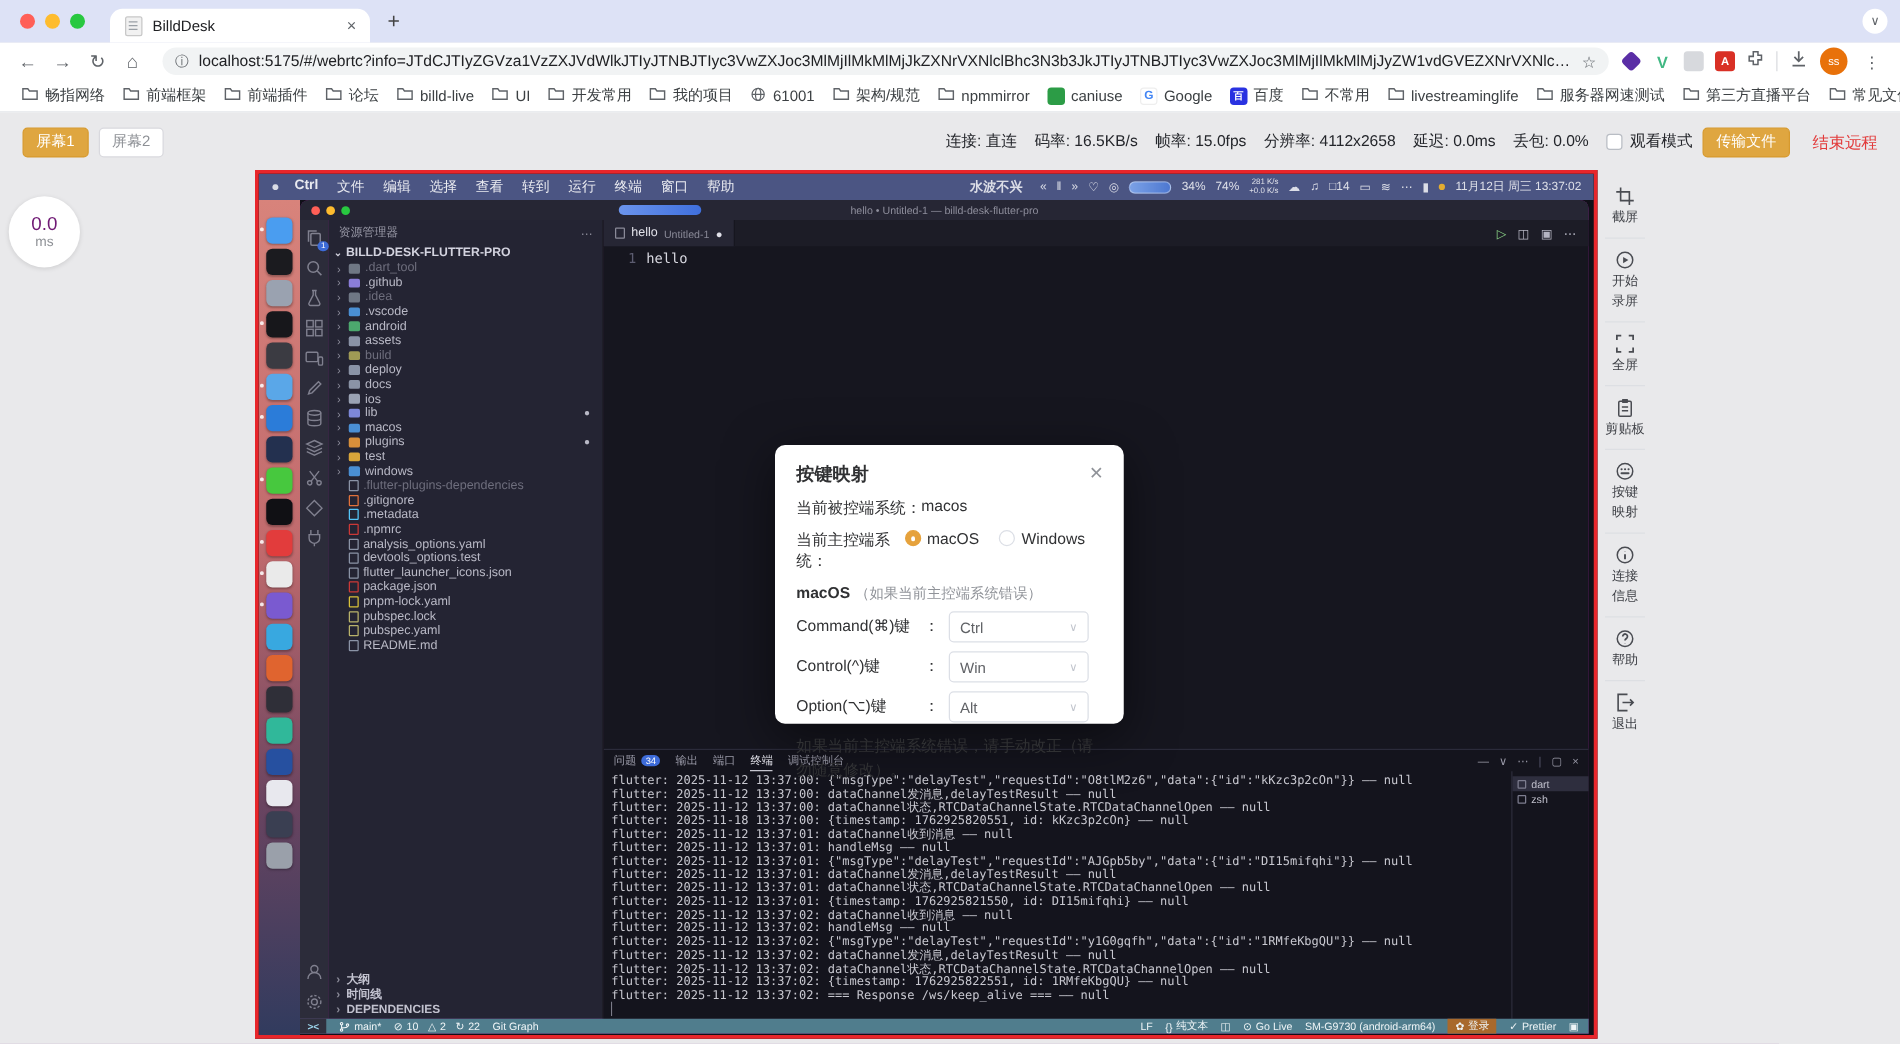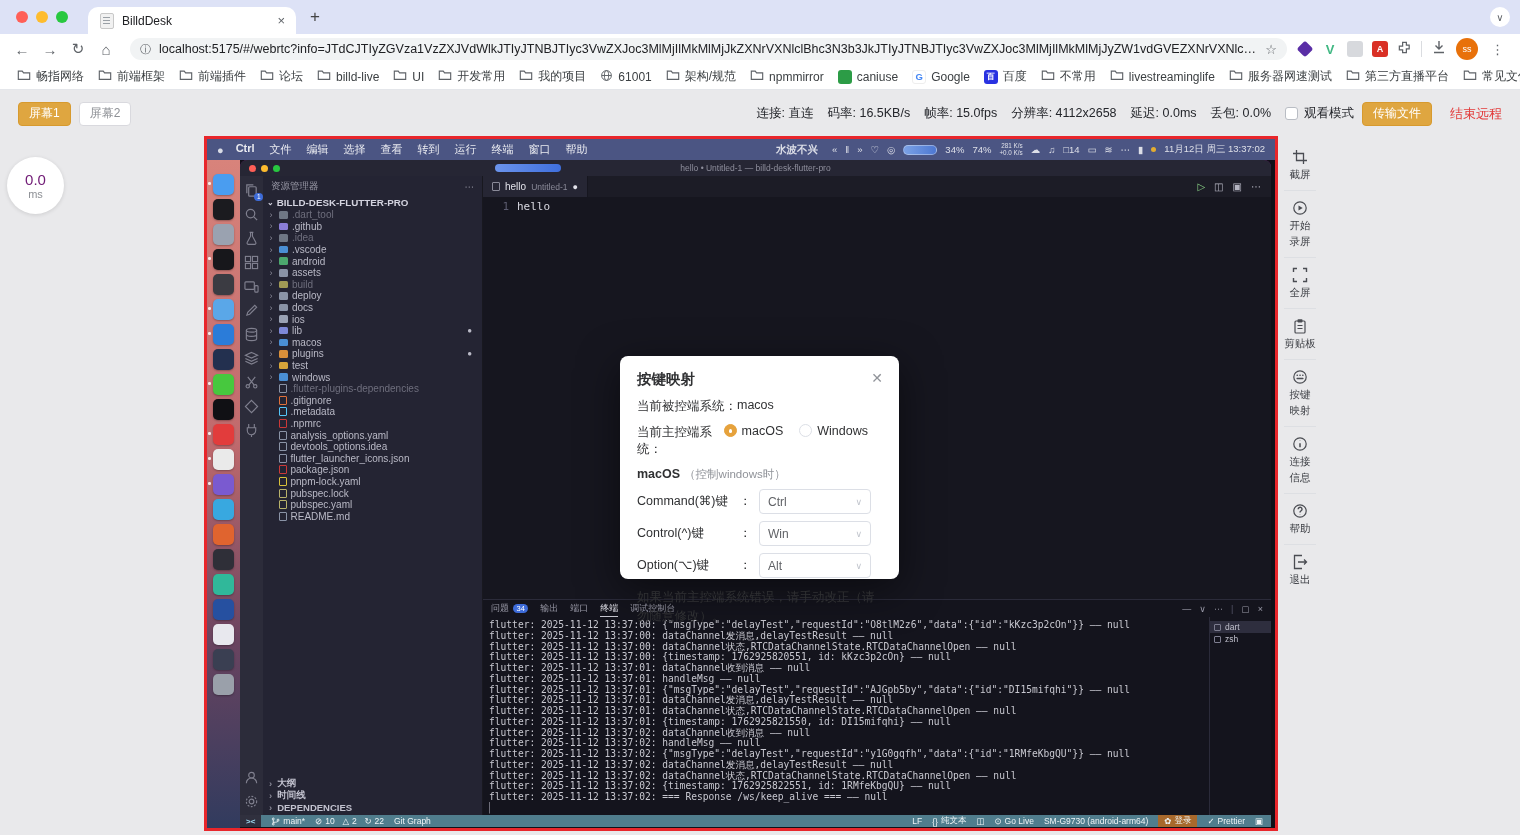--- a/index.html
+++ b/index.html
@@ -567,21 +567,21 @@
                 <span class="nm">.npmrc</span>
               </div>
               <div class="trow">
                 <span class="chev"></span>
                 <span class="fic file" style="border-color: rgb(138, 147, 166);"></span>
                 <span class="nm">analysis_options.yaml</span>
               </div>
               <div class="trow">
                 <span class="chev"></span>
                 <span class="fic file" style="border-color: rgb(138, 147, 166);"></span>
-                <span class="nm">devtools_options.idea</span>
+                <span class="nm">devtools_options.test</span>
               </div>
               <div class="trow">
                 <span class="chev"></span>
                 <span class="fic file" style="border-color: rgb(138, 147, 166);"></span>
                 <span class="nm">flutter_launcher_icons.json</span>
               </div>
               <div class="trow">
                 <span class="chev"></span>
                 <span class="fic file" style="border-color: rgb(203, 56, 55);"></span>
                 <span class="nm">package.json</span>
@@ -666,21 +666,21 @@
                   <span style="color:#55556a">|</span>
                   <span>▢</span>
                   <span>×</span>
                 </span>
               </div>
             <div id="pbody">
               <div id="logs">
                   <div>flutter: 2025-11-12 13:37:00: {"msgType":"delayTest","requestId":"O8tlM2z6","data":{"id":"kKzc3p2cOn"}} —— null</div>
                   <div>flutter: 2025-11-12 13:37:00: dataChannel发消息,delayTestResult —— null</div>
                   <div>flutter: 2025-11-12 13:37:00: dataChannel状态,RTCDataChannelState.RTCDataChannelOpen —— null</div>
-                  <div>flutter: 2025-11-12 13:37:00: {timestamp: 1762925820551, id: kKzc3p2cOn} —— null</div>
+                  <div>flutter: 2025-11-18 13:37:00: {timestamp: 1762925820551, id: kKzc3p2cOn} —— null</div>
                   <div>flutter: 2025-11-12 13:37:01: dataChannel收到消息 —— null</div>
                   <div>flutter: 2025-11-12 13:37:01: handleMsg —— null</div>
                   <div>flutter: 2025-11-12 13:37:01: {"msgType":"delayTest","requestId":"AJGpb5by","data":{"id":"DI15mifqhi"}} —— null</div>
                   <div>flutter: 2025-11-12 13:37:01: dataChannel发消息,delayTestResult —— null</div>
                   <div>flutter: 2025-11-12 13:37:01: dataChannel状态,RTCDataChannelState.RTCDataChannelOpen —— null</div>
                   <div>flutter: 2025-11-12 13:37:01: {timestamp: 1762925821550, id: DI15mifqhi} —— null</div>
                   <div>flutter: 2025-11-12 13:37:02: dataChannel收到消息 —— null</div>
                   <div>flutter: 2025-11-12 13:37:02: handleMsg —— null</div>
                   <div>flutter: 2025-11-12 13:37:02: {"msgType":"delayTest","requestId":"y1G0gqfh","data":{"id":"1RMfeKbgQU"}} —— null</div>
                   <div>flutter: 2025-11-12 13:37:02: dataChannel发消息,delayTestResult —— null</div>
@@ -802,21 +802,21 @@
   </div>
   <div class="mrow" id="radiorow">
     <span>当前主控端系统：</span>
   <span class="radio on"></span>
       <span style="margin-right: 14px;">macOS</span>
       <span class="radio off"></span>
       <span style="margin-right: 14px;">Windows</span>
     </div>
   <div class="mrow">
     <span style="font-weight:bold">macOS</span>
-    <span class="mnote">（控制windows时）</span>
+    <span class="mnote">（如果当前主控端系统错误）</span>
   </div>
   <div id="maps">
       <div class="maprow">
         <span class="ml">Command(⌘)键</span>
         <span class="colon">：</span>
         <span class="msel">
           <span>Ctrl</span>
           <span class="carr">∨</span>
         </span>
       </div>

